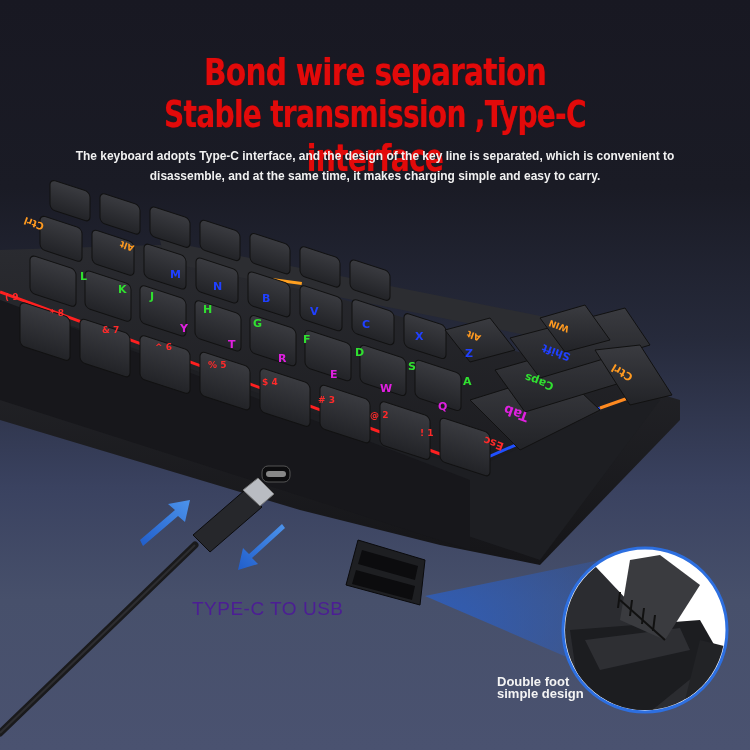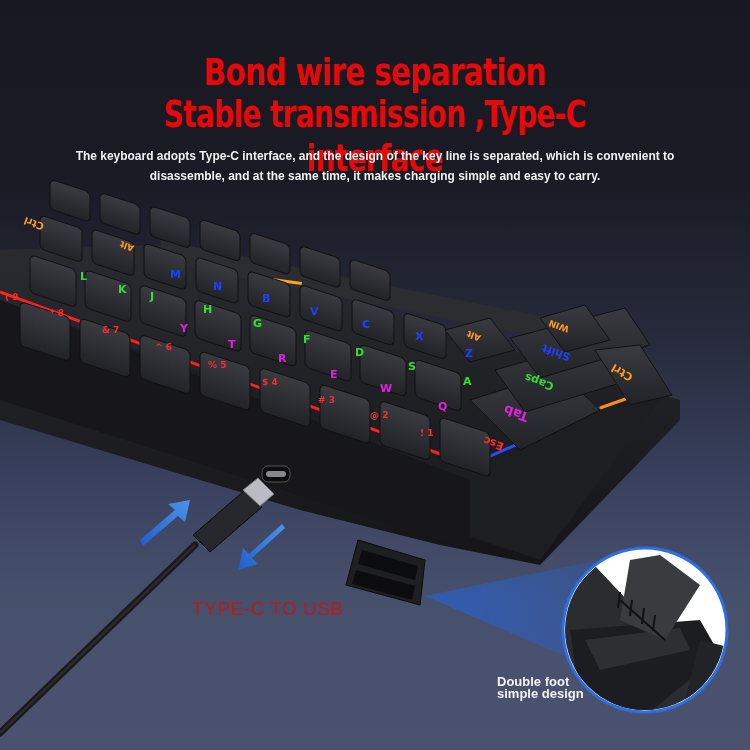--- a/index.html
+++ b/index.html
@@ -17,21 +17,21 @@
     }
     .headline.l1 { top: 50px; font-size: 38px; }
     .headline.l2 { top: 92px; font-size: 38px; transform: scaleX(0.74); }
     .subtext {
       position: absolute; top: 146px; left: 40px; width: 670px; text-align: center;
       color: #f1f1f1; font-size: 13px; line-height: 20px; font-weight: bold;
       font-family: "Liberation Sans", sans-serif; transform: scaleX(0.92); transform-origin: center;
     }
     .kb-wrap { position: absolute; left: 0; top: 0; width: 750px; height: 750px; }
     .label-usb {
-      position: absolute; left: 192px; top: 598px; color: #b91c1c;
+      position: absolute; left: 192px; top: 598px; color: #4c1d95;
       font-size: 19px; letter-spacing: 0.5px;
     }
     .label-foot {
       position: absolute; left: 489px; top: 676px; color: #f4f4f4;
       font-size: 13px; font-weight: bold; line-height: 12px; margin-left: 8px;
     }
   </style>
 </head>
 <body>
 

